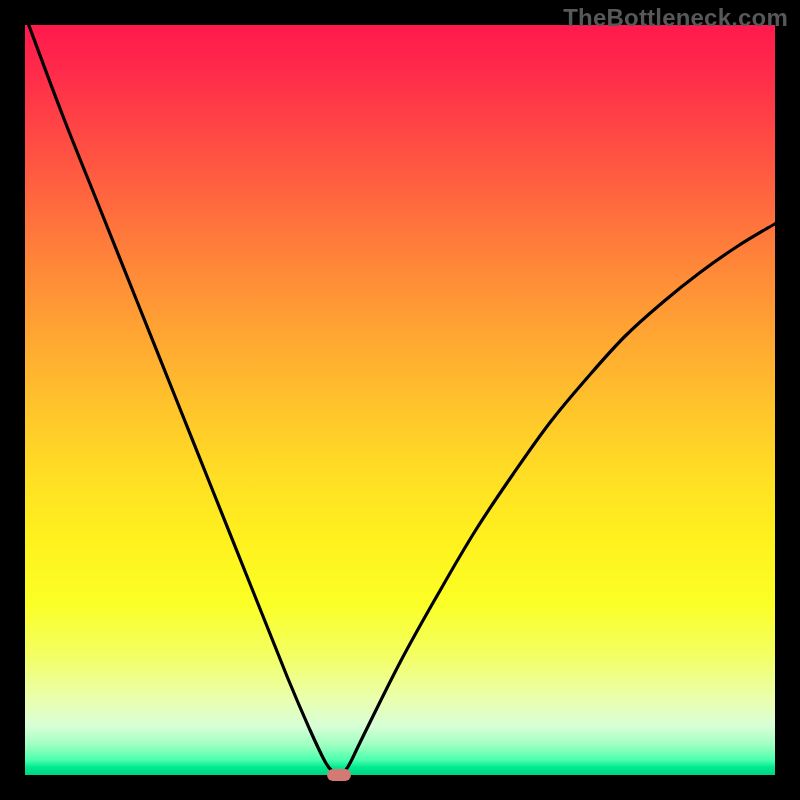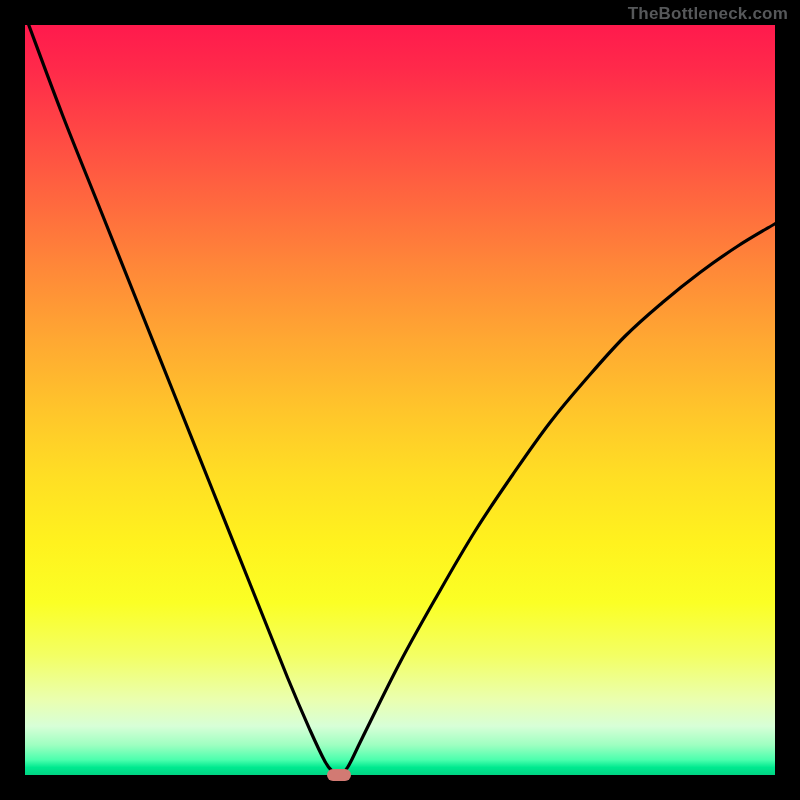--- a/index.html
+++ b/index.html
@@ -34,21 +34,21 @@
       #4affad 98%,
       #00e98f 99%,
       #00d483 100%
     );
   }
   .watermark {
     position: absolute;
     top: 4px;
     right: 12px;
     font-family: Arial, Helvetica, sans-serif;
-    font-size: 17px;
+    font-size: 24px;
     font-weight: 600;
     color: #56585a;
     letter-spacing: 0.2px;
     user-select: none;
   }
   svg.curve {
     position: absolute;
     left: 0; top: 0;
     width: 100%;
     height: 100%;

